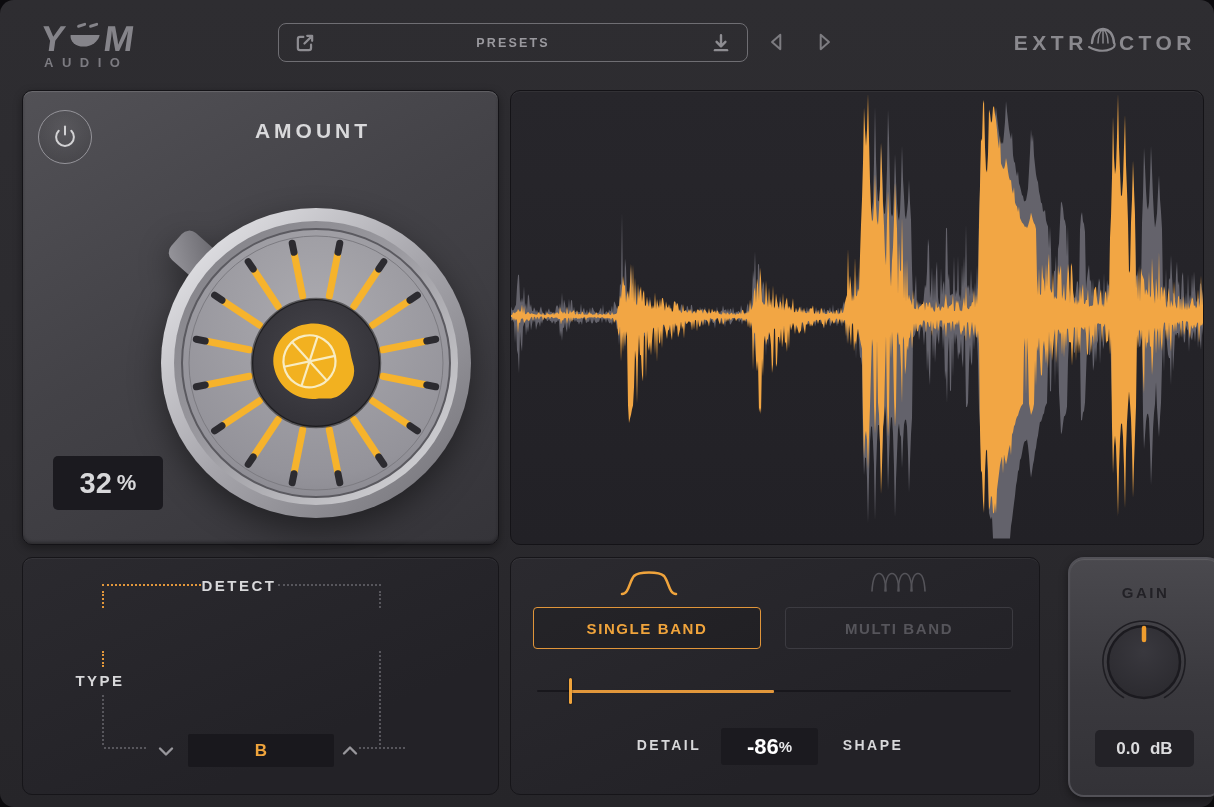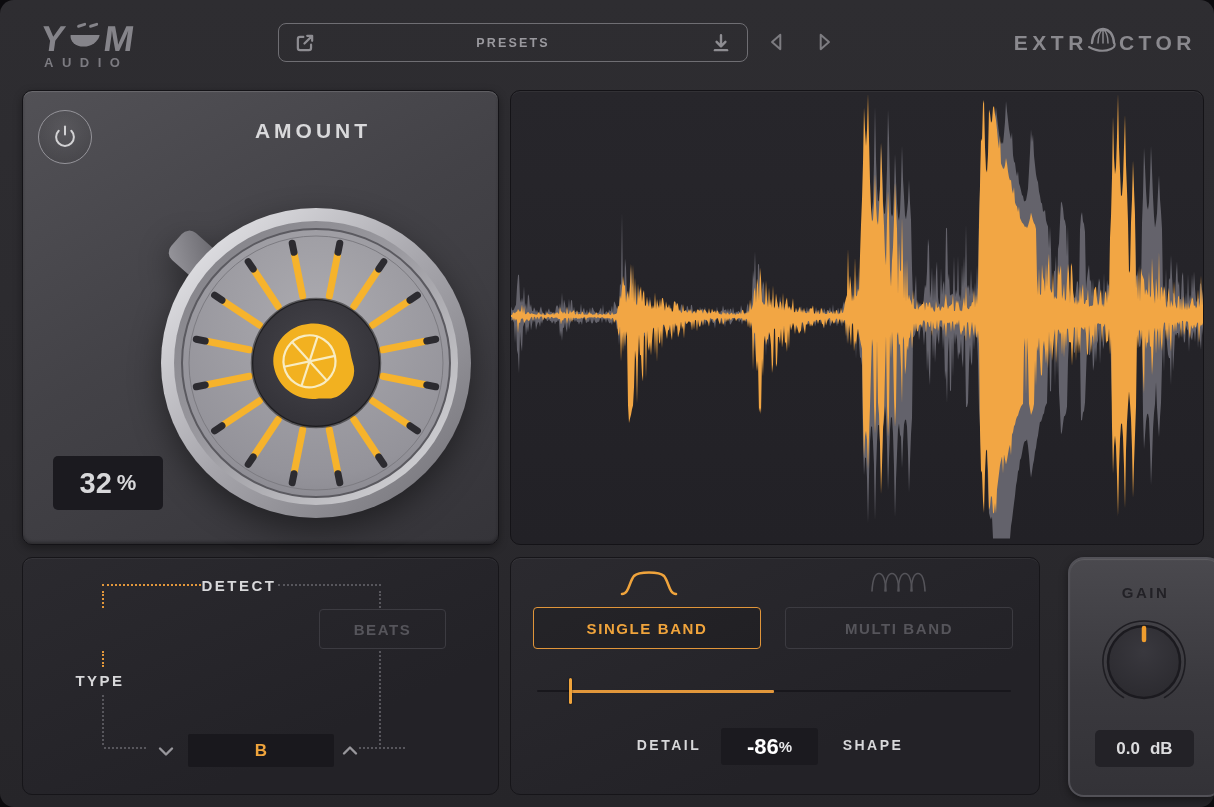--- a/index.html
+++ b/index.html
@@ -264,21 +264,20 @@
   </div>
 
   <div id="detect-panel" class="panel">
     <div class="small-label" id="detect-label">DETECT</div>
 
     <div class="dot-h dot-orange" style="left:79px;top:26px;width:99px;"></div>
     <div class="dot-v dot-orange" style="left:79px;top:33px;height:17px;"></div>
     <div class="dot-h" style="left:255px;top:26px;width:103px;"></div>
     <div class="dot-v" style="left:356px;top:33px;height:17px;"></div>
 
-    <div class="opt-btn inactive" id="beats-button">BEATS</div>
 
     <div class="dot-v dot-orange" style="left:79px;top:93px;height:16px;"></div>
     <div class="small-label" id="type-label">TYPE</div>
     <div class="dot-v" style="left:79px;top:137px;height:50px;"></div>
     <div class="dot-h" style="left:81px;top:189px;width:42px;"></div>
     <div class="dot-v" style="left:356px;top:93px;height:94px;"></div>
     <div class="dot-h" style="left:336px;top:189px;width:46px;"></div>
 
     <div class="chev" id="type-chevron-down">
       <svg width="24" height="24" viewBox="0 0 24 24" fill="none" stroke="#98979c" stroke-width="2.4" stroke-linecap="round" stroke-linejoin="round">

